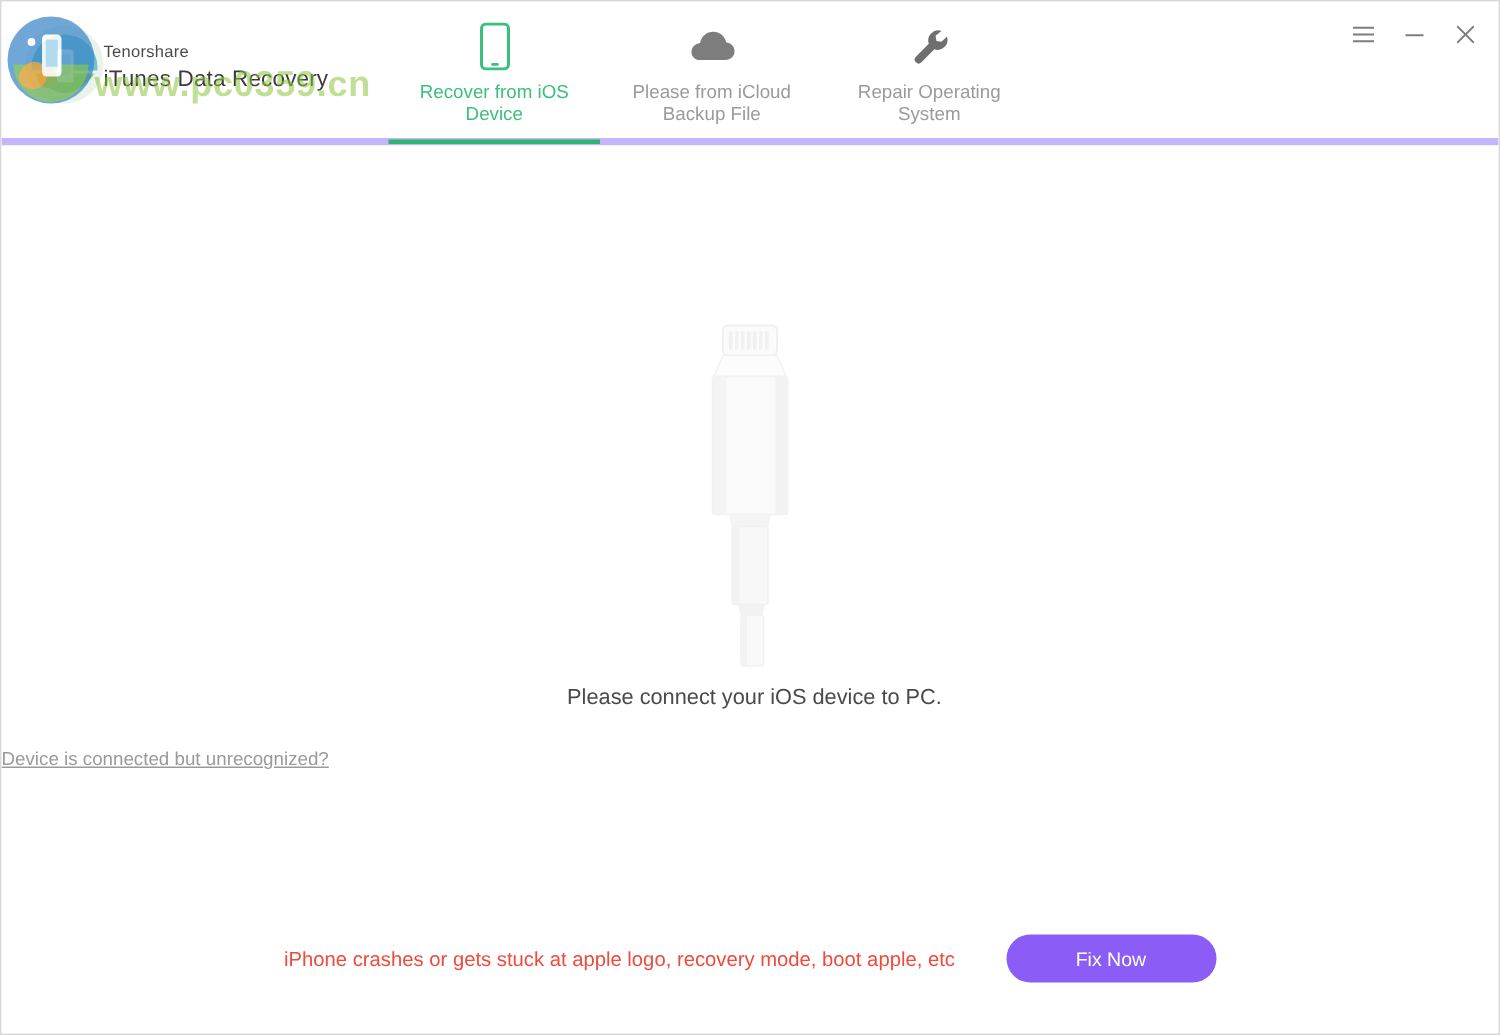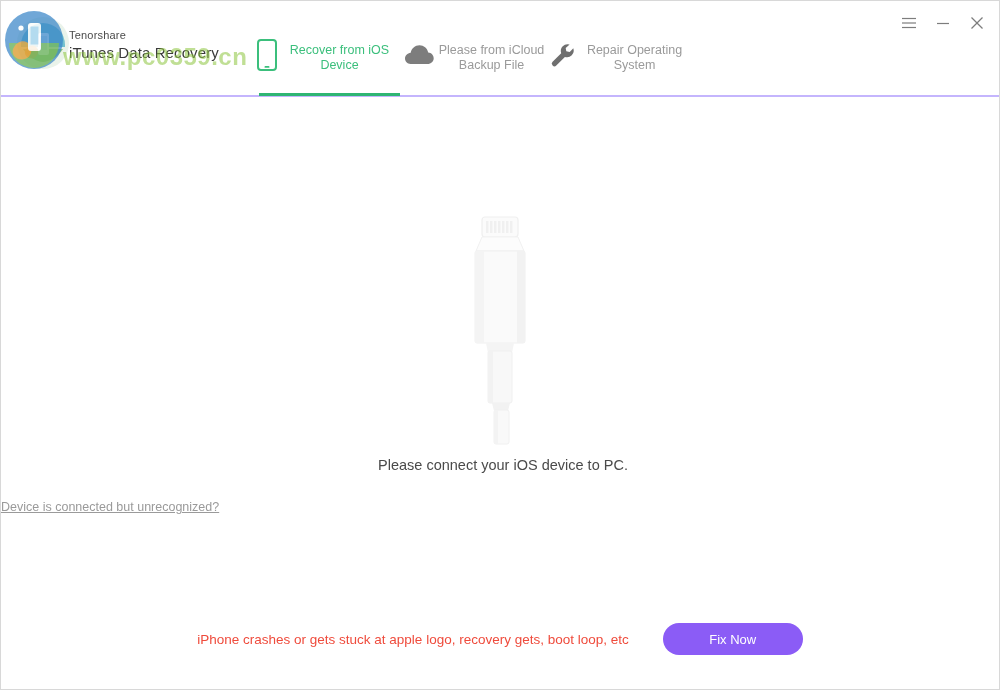--- a/index.html
+++ b/index.html
@@ -23,21 +23,21 @@
     box-sizing: border-box;
     border: 1px solid #d8d8d8;
     overflow: hidden;
   }
 
   
   .header {
     position: relative;
     height: 96px;
     background: #ffffff;
-    border-bottom: 2px solid #c4b5fd;
+    border-bottom: 5px solid #c4b5fd;
     box-sizing: border-box;
   }
 
   
   .brand {
     position: absolute;
     left: 10px;
     top: 8px;
     width: 240px;
     height: 72px;
@@ -114,20 +114,21 @@
     top: 0;
     height: 96px;
     display: flex;
     align-items: flex-start;
   }
   .tab {
     width: 145px;
     height: 95px;
     position: relative;
     display: flex;
+    flex-direction: column;
     align-items: center;
     cursor: pointer;
     box-sizing: border-box;
     padding-top: 13px;
   }
   .tab .tab-icon {
     height: 34px;
     display: flex;
     align-items: center;
     justify-content: center;
@@ -368,19 +369,19 @@
       </svg>
     </div>
 
     <div class="msg">Please connect your iOS device to PC.</div>
 
     <div class="unrecognized">
       <a>Device is connected but unrecognized?</a>
     </div>
 
     <div class="bottom">
-      <span class="crash-note">iPhone crashes or gets stuck at apple logo, recovery gets, boot loop, etc</span>
+      <span class="crash-note">iPhone crashes or gets stuck at apple logo, recovery mode, boot apple, etc</span>
       <button class="fix-btn">Fix Now</button>
     </div>
 
   </div>
 
 </div>
 
 </body></html>

